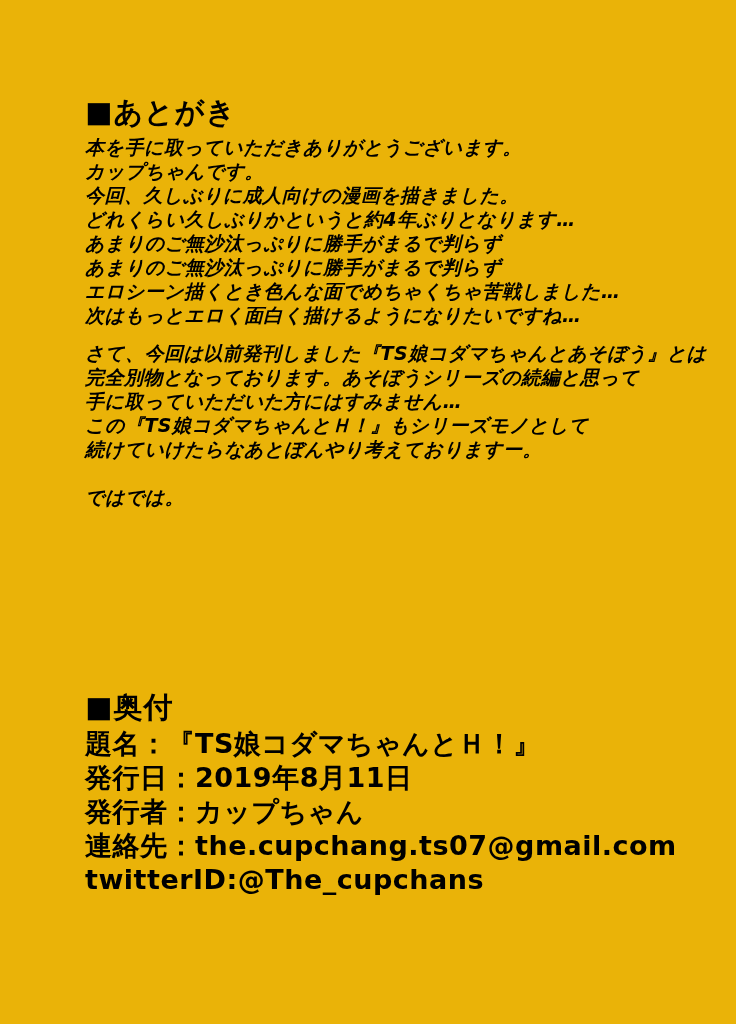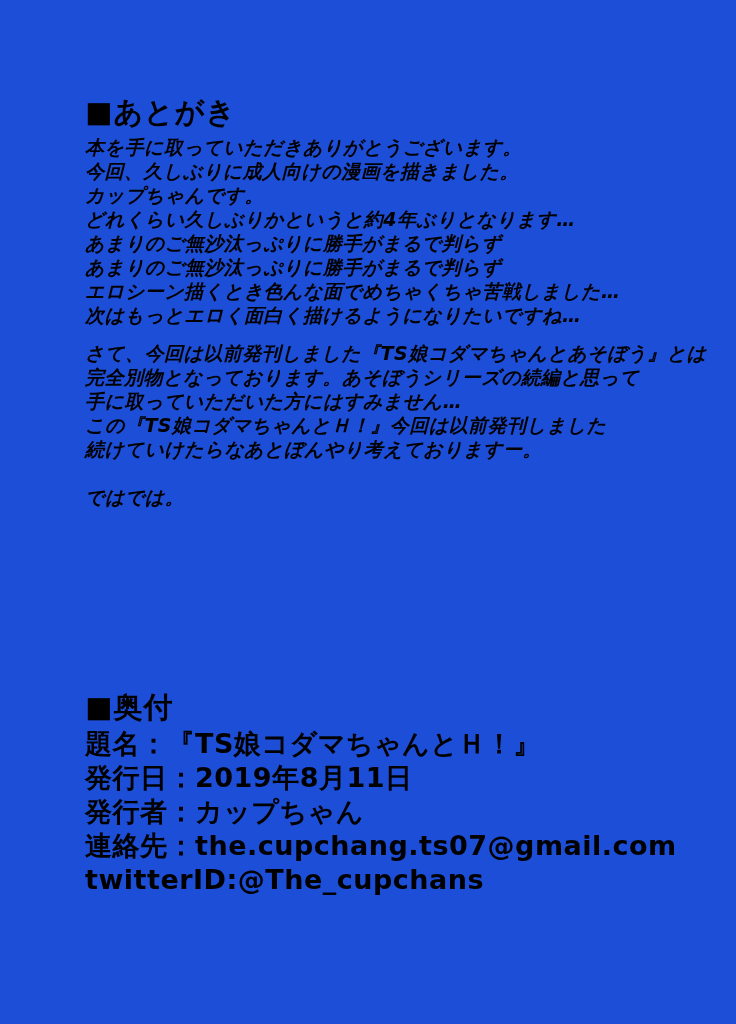--- a/index.html
+++ b/index.html
@@ -13,21 +13,21 @@
     color: #000000;
     font-family: "DejaVu Sans", sans-serif;
     font-weight: bold;
     overflow: hidden;
   }
   .page {
     box-sizing: border-box;
     width: 736px;
     height: 1024px;
     padding: 96px 40px 0 85px;
-    background: #1d4ed8;
+    background: #eab308;
   }
   .section-heading {
     font-size: 29px;
     line-height: 32px;
     margin: 0 0 7px 0;
     letter-spacing: 1px;
   }
   .body-line {
     font-size: 19px;
     line-height: 24px;
@@ -54,34 +54,34 @@
 </style>
 </head>
 <body>
 
 <div class="page">
 
   <h1 class="section-heading">■あとがき</h1>
 
   <div class="para">
     <div class="body-line">本を手に取っていただきありがとうございます。</div>
+    <div class="body-line">カップちゃんです。</div>
     <div class="body-line">今回、久しぶりに成人向けの漫画を描きました。</div>
-    <div class="body-line">カップちゃんです。</div>
     <div class="body-line">どれくらい久しぶりかというと約4年ぶりとなります…</div>
     <div class="body-line">あまりのご無沙汰っぷりに勝手がまるで判らず</div>
     <div class="body-line">あまりのご無沙汰っぷりに勝手がまるで判らず</div>
     <div class="body-line">エロシーン描くとき色んな面でめちゃくちゃ苦戦しました…</div>
     <div class="body-line">次はもっとエロく面白く描けるようになりたいですね…</div>
   </div>
 
   <div class="para para-2">
     <div class="body-line">さて、今回は以前発刊しました『TS娘コダマちゃんとあそぼう』とは</div>
     <div class="body-line">完全別物となっております。あそぼうシリーズの続編と思って</div>
     <div class="body-line">手に取っていただいた方にはすみません…</div>
-    <div class="body-line">この『TS娘コダマちゃんとＨ！』今回は以前発刊しました</div>
+    <div class="body-line">この『TS娘コダマちゃんとＨ！』もシリーズモノとして</div>
     <div class="body-line">続けていけたらなあとぼんやり考えておりますー。</div>
   </div>
 
   <div class="body-line closing-line">ではでは。</div>
 
   <h1 class="section-heading colophon-heading">■奥付</h1>
 
   <div class="colophon">
     <div class="colophon-line">題名：『TS娘コダマちゃんとＨ！』</div>
     <div class="colophon-line">発行日：2019年8月11日</div>

